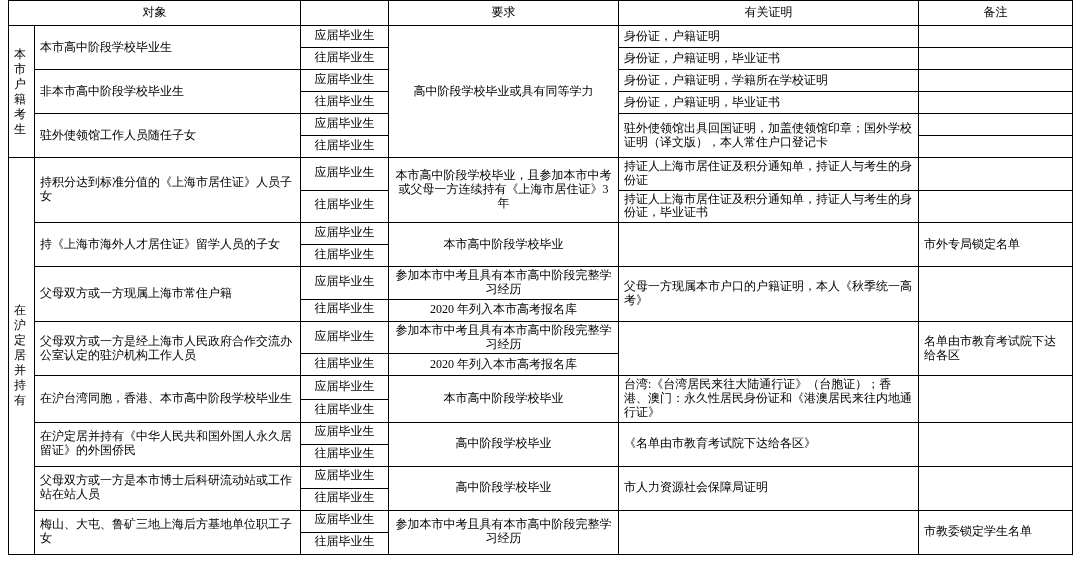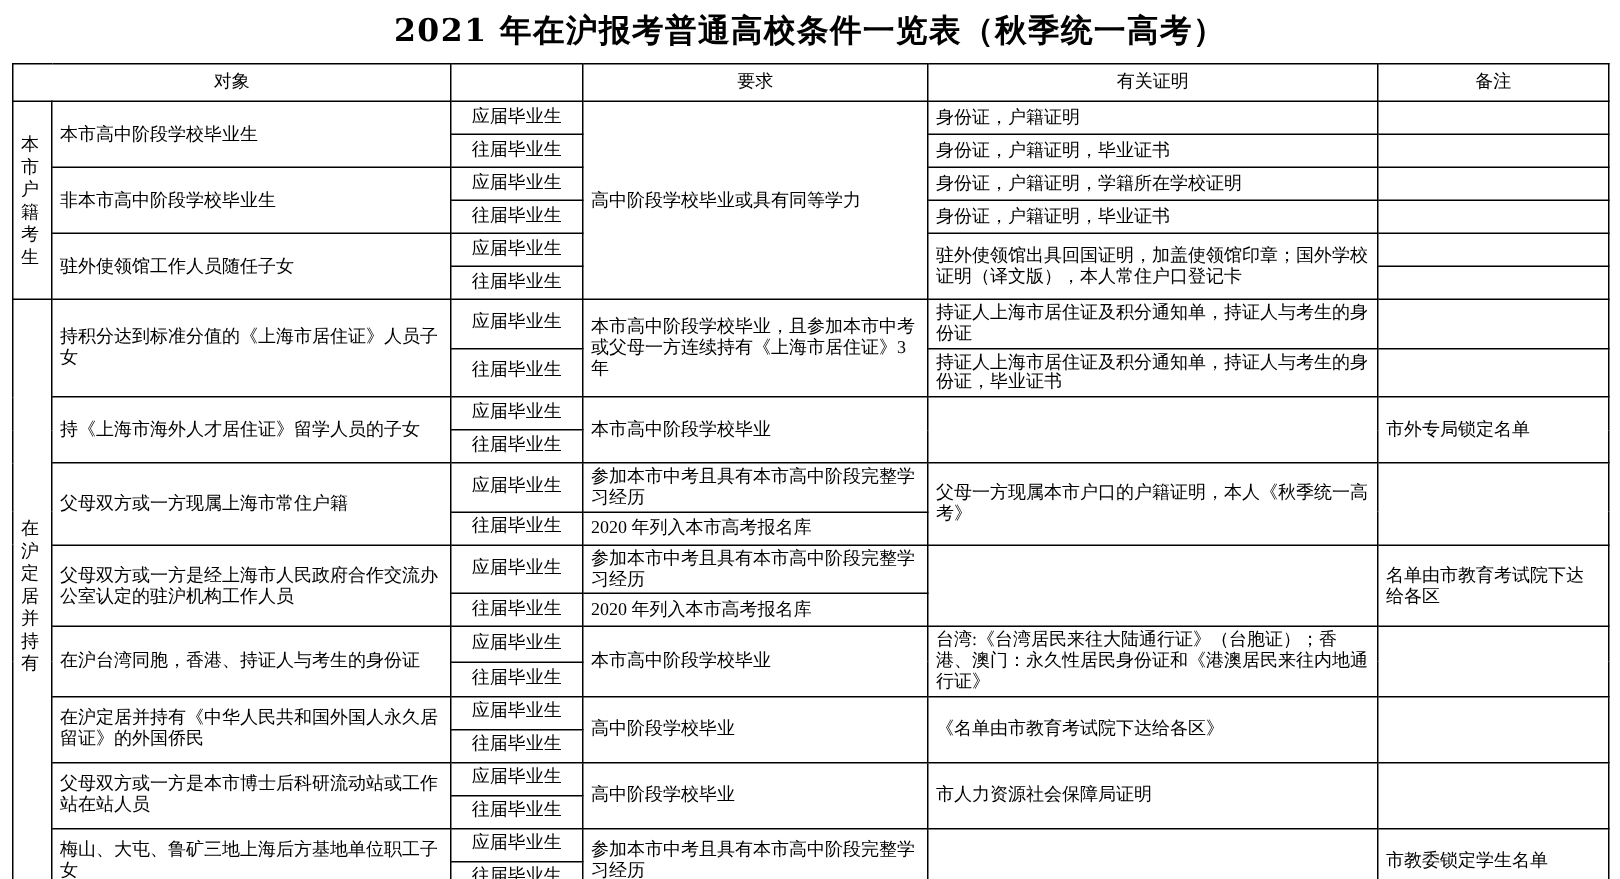--- a/index.html
+++ b/index.html
@@ -62,42 +62,41 @@
     text-align: left;
     padding-left: 6px;
   }
   .grad {
     text-align: center;
     width: 88px;
     white-space: nowrap;
     font-family: Liberation Mono, monospace;
   }
   .req {
-    text-align: left;
+    text-align: center;
     padding-left: 6px;
   }
   .cert {
     text-align: left;
     padding-left: 6px;
     margin-left: 27px;
   }
   .remark {
     text-align: left;
     padding-left: 6px;
   }
   .rowh {
     height: 22px;
   }
 </style>
 </head>
 <body>
 
 <div class="page">
 
-  <div class="doc-title">2021 年在沪报考普通高校条件一览表（秋季统一高考）</div>
 
   <table class="main">
     <colgroup>
       <col style="width:26px">
       <col style="width:266px">
       <col style="width:88px">
       <col style="width:230px">
       <col style="width:300px">
       <col style="width:154px">
     </colgroup>
@@ -196,21 +195,21 @@
         <td class="req">参加本市中考且具有本市高中阶段完整学习经历</td>
         <td class="cert" rowspan="2"></td>
         <td class="remark" rowspan="2">名单由市教育考试院下达给各区</td>
       </tr>
       <tr class="rowh">
         <td class="grad">往届毕业生</td>
         <td class="req">2020 年列入本市高考报名库</td>
       </tr>
 
       <tr class="rowh">
-        <td class="obj" rowspan="2">在沪台湾同胞，香港、持证人与考生的身份证</td>
+        <td class="obj" rowspan="2">在沪台湾同胞，香港、本市高中阶段学校毕业生</td>
         <td class="grad">应届毕业生</td>
         <td class="req" rowspan="2">本市高中阶段学校毕业</td>
         <td class="cert" rowspan="2">台湾:《台湾居民来往大陆通行证》（台胞证）；香港、澳门：永久性居民身份证和《港澳居民来往内地通行证》</td>
         <td class="remark" rowspan="2"></td>
       </tr>
       <tr class="rowh">
         <td class="grad">往届毕业生</td>
       </tr>
 
       <tr class="rowh">

